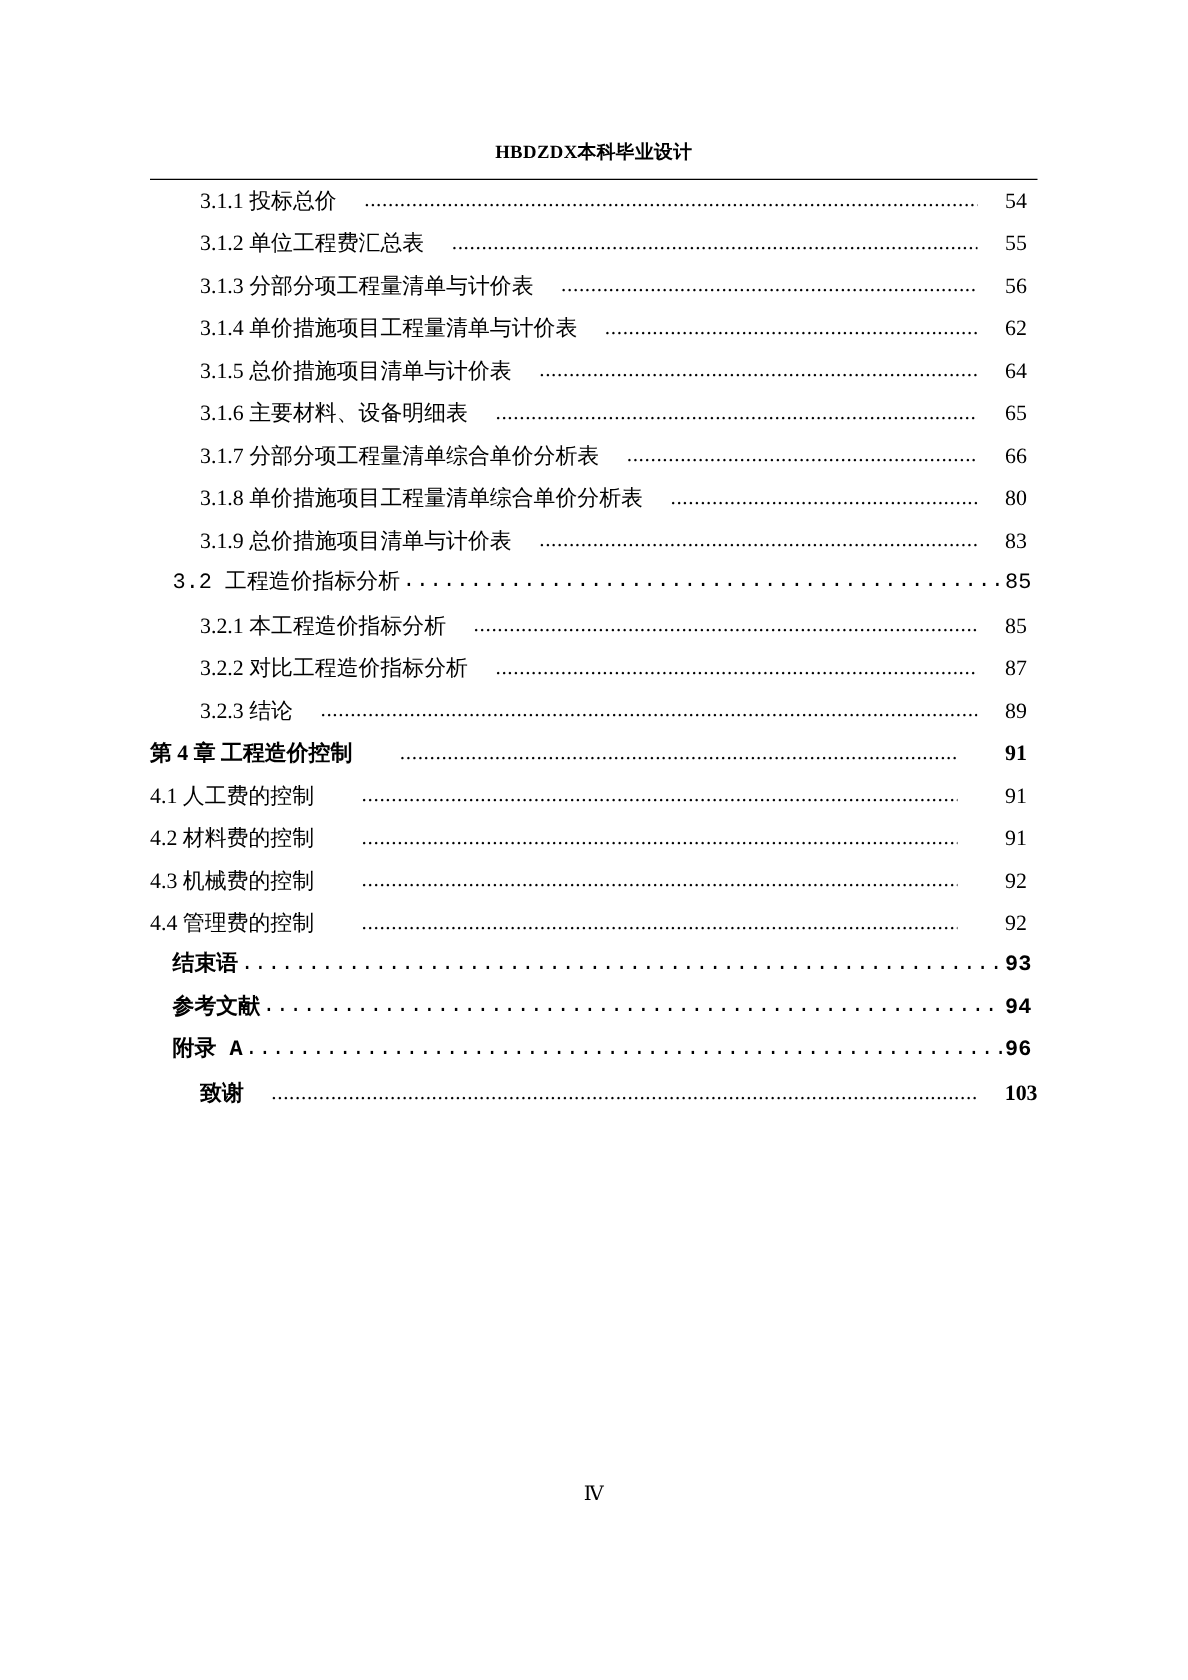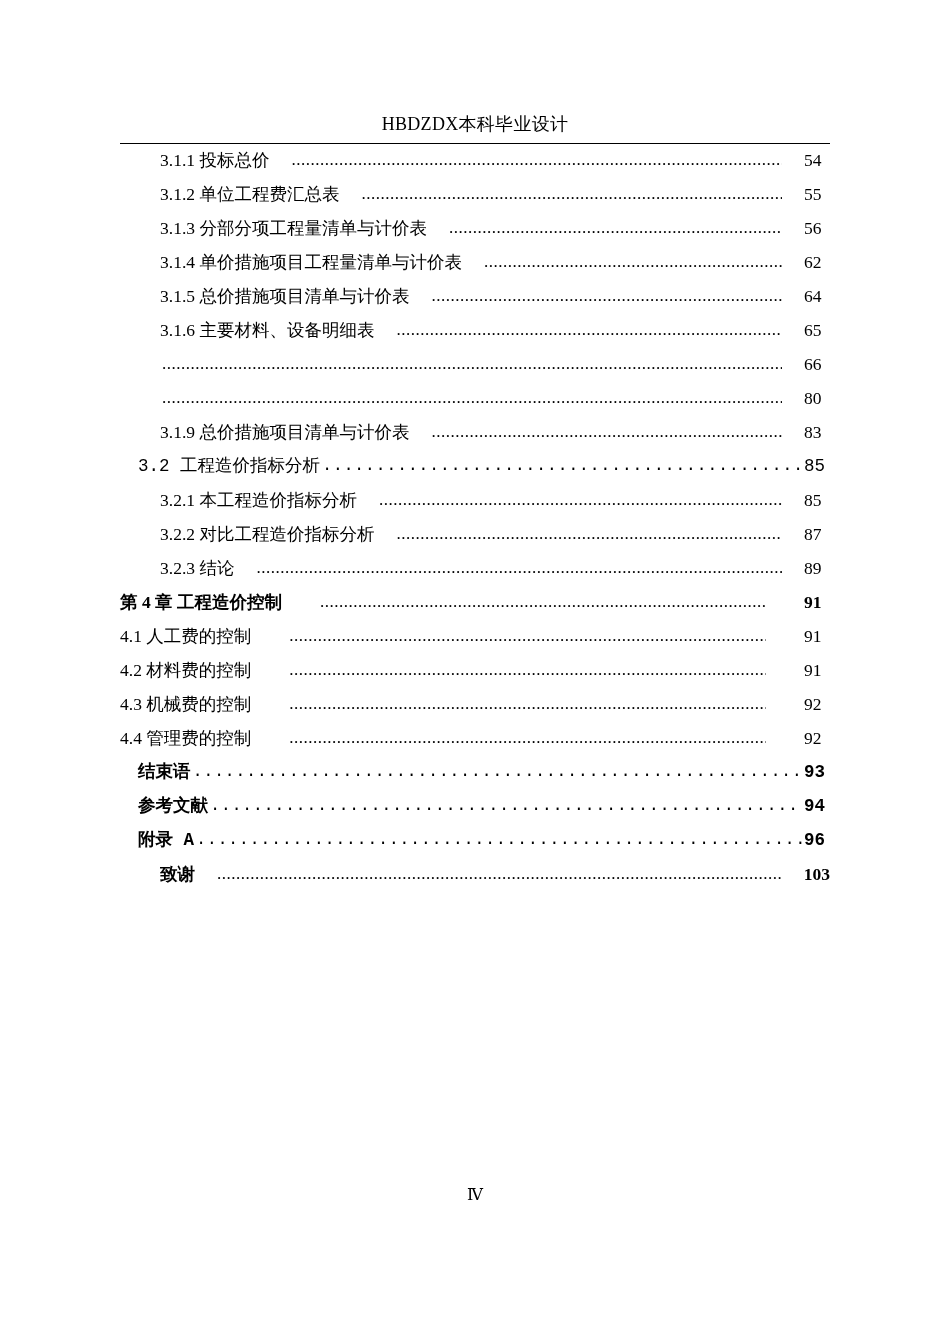--- a/index.html
+++ b/index.html
@@ -23,22 +23,23 @@
   }
   .header {
     position: absolute;
     top: 112px;
     left: 120px;
     width: 710px;
     text-align: center;
   }
   .header-title {
     font-family: "Liberation Serif", "DejaVu Serif", serif;
-    font-size: 18px;
+    font-size: 15px;
     letter-spacing: 0.3px;
+    font-weight: bold;
   }
   .header-rule {
     position: absolute;
     top: 143px;
     left: 120px;
     width: 710px;
     height: 0;
     border-top: 1px solid #000;
   }
   .toc {
@@ -131,24 +132,26 @@
         <span class="label">3.1.5  总价措施项目清单与计价表</span>
         <span class="dots">...............................................................................................................................................................</span>
         <span class="page-num">64</span>
       </div>
       <div class="toc-entry lvl-3">
         <span class="label">3.1.6  主要材料、设备明细表</span>
         <span class="dots">...............................................................................................................................................................</span>
         <span class="page-num">65</span>
       </div>
       <div class="toc-entry lvl-3">
+        <span class="label">3.1.7  分部分项工程量清单综合单价分析表</span>
         <span class="dots">...............................................................................................................................................................</span>
         <span class="page-num">66</span>
       </div>
       <div class="toc-entry lvl-3">
+        <span class="label">3.1.8  单价措施项目工程量清单综合单价分析表</span>
         <span class="dots">...............................................................................................................................................................</span>
         <span class="page-num">80</span>
       </div>
       <div class="toc-entry lvl-3">
         <span class="label">3.1.9  总价措施项目清单与计价表</span>
         <span class="dots">...............................................................................................................................................................</span>
         <span class="page-num">83</span>
       </div>
       <div class="toc-entry lvl-2">
         <span class="label">3.2  工程造价指标分析</span>

